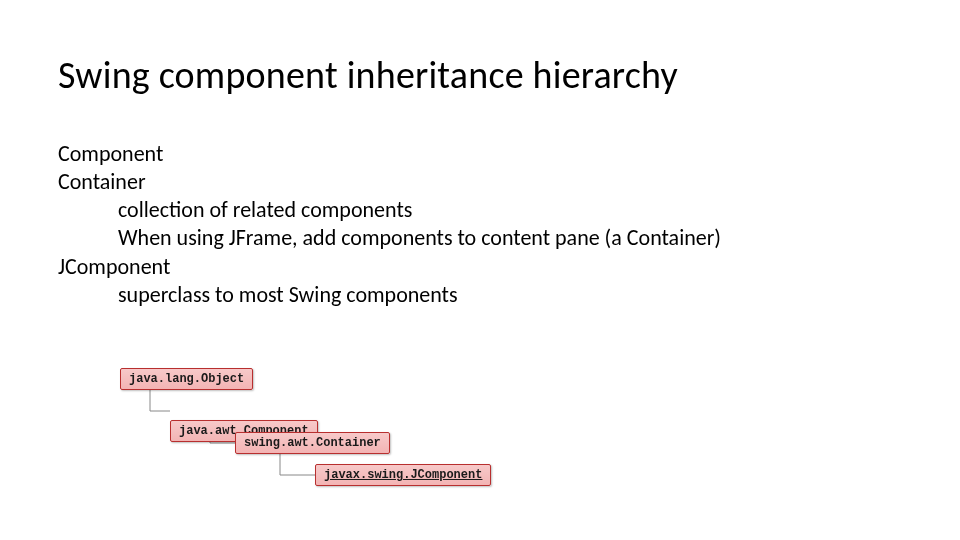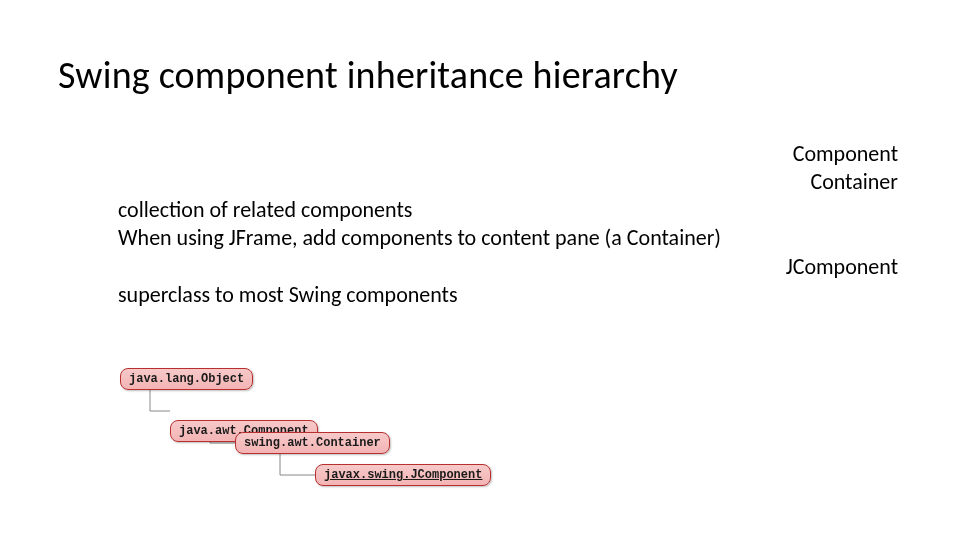--- a/index.html
+++ b/index.html
@@ -29,39 +29,38 @@
   .body {
     position: absolute;
     left: 58px;
     top: 140px;
     width: 840px;
     font-size: 22px;
     line-height: 1.28;
   }
   .term {
     margin: 0;
-    text-align: right;
   }
   .desc {
     margin: 0 0 0 60px;
   }
 
   
   .diagram {
     position: absolute;
     left: 120px;
     top: 368px;
     width: 430px;
     height: 130px;
   }
   .node {
     position: absolute;
     box-sizing: border-box;
     border: 1px solid #b82f2f;
-    border-radius: 8px;
+    border-radius: 2px;
     background: linear-gradient(#f7c9c9, #f3b4b4);
     box-shadow: 1px 1px 2px rgba(0,0,0,0.25);
     font-family: "Courier New", Courier, monospace;
     font-size: 12px;
     font-weight: 700;
     color: #1a1a1a;
     padding: 4px 8px;
     white-space: nowrap;
     height: 22px;
     display: flex;

